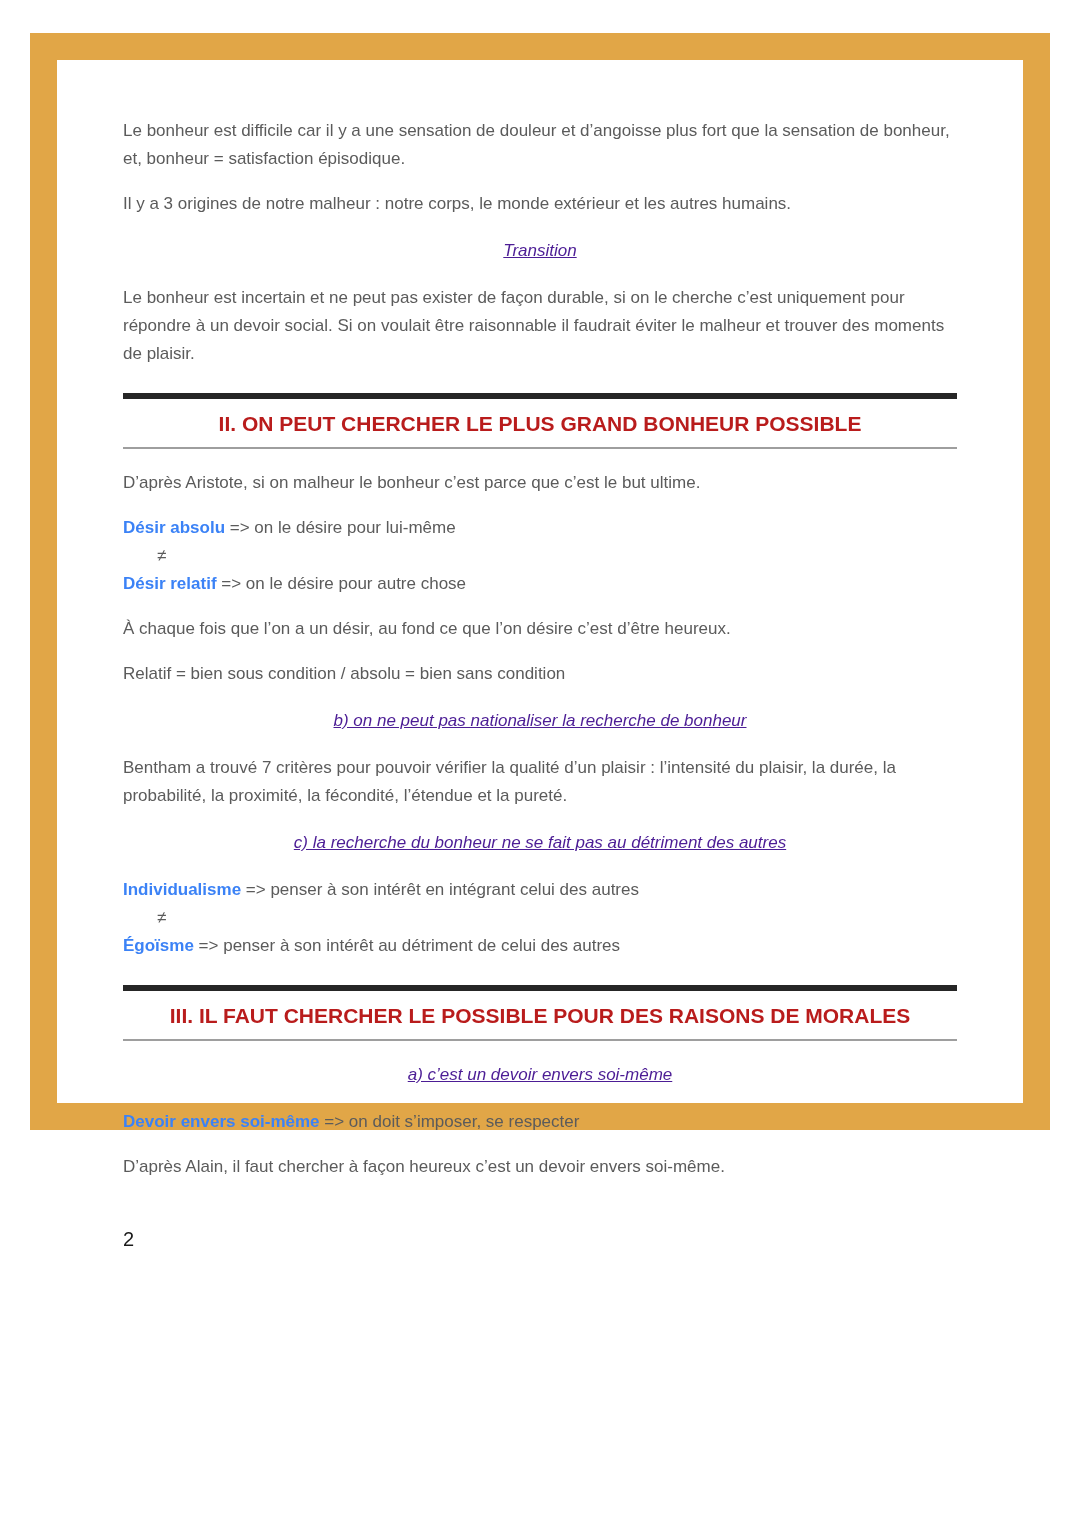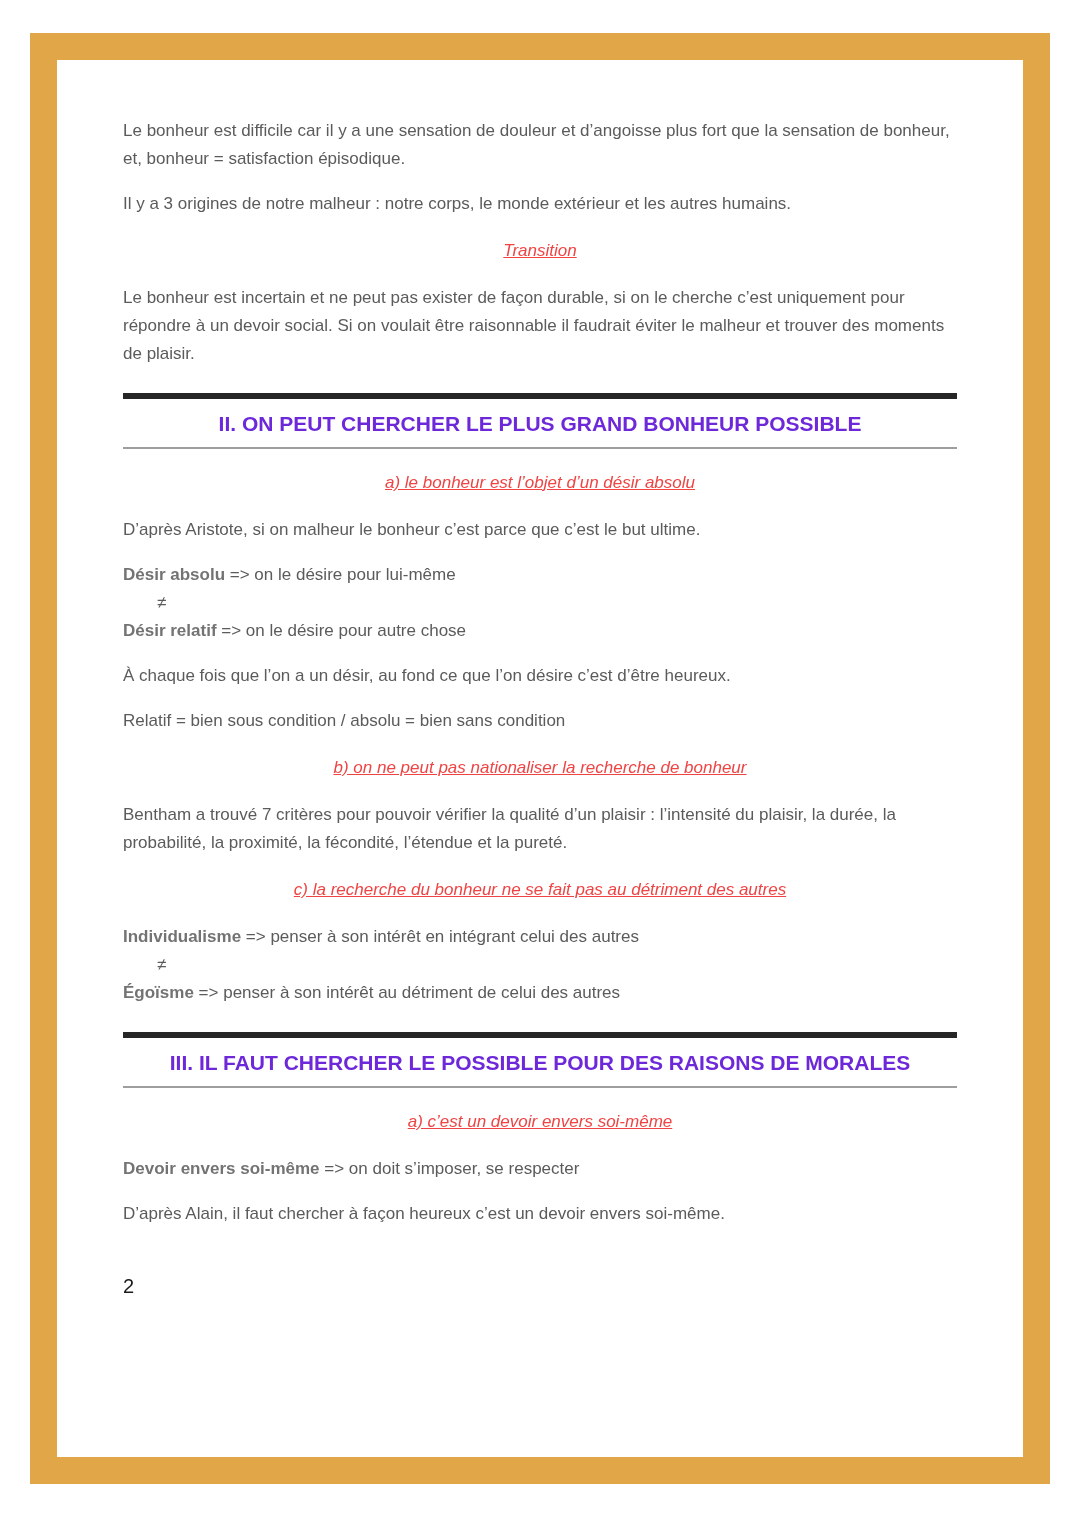--- a/index.html
+++ b/index.html
@@ -5,54 +5,54 @@
   * { box-sizing: border-box; }
   html, body {
     margin: 0; padding: 0;
     width: 1080px; height: 1527px;
     background: #ffffff;
     font-family: "Liberation Sans", sans-serif;
   }
   .page-frame {
     position: absolute;
     left: 30px; top: 33px;
-    width: 1020px; height: 1451px;
+    width: 1020px; height: 1097px;
     border: 27px solid #E1A647;
     background: #ffffff;
   }
   .page-content {
     padding: 40px 66px 0 66px;
     color: #5b5b5b;
     font-size: 17px;
     line-height: 28px;
   }
   p.para { margin: 17px 0; }
   .centered {
     text-align: center;
     font-style: italic;
     text-decoration: underline;
-    color: #ef4444;
+    color: #4c1d95;
     margin: 19px 0;
   }
   .def-block { margin: 17px 0; }
   .def-line .lead {
     font-weight: bold;
-    color: #737373;
+    color: #3b82f6;
   }
   .neq-line { padding-left: 34px; }
   .section { margin: 25px 0 20px 0; }
   .rule-thick { height: 6px; background: #262626; }
   .rule-thin  { height: 2px; background: #9e9e9e; }
   .section h2 {
     margin: 12px 0 10px 0;
     text-align: center;
     font-size: 21px;
     line-height: 26px;
     font-weight: bold;
-    color: #6d28d9;
+    color: #b91c1c;
     letter-spacing: 0px;
   }
   .page-number {
     margin-top: 46px;
     font-size: 20px;
     color: #1a1a1a;
     line-height: 24px;
   }
 </style>
 </head>
@@ -67,21 +67,20 @@
     <p class="centered">Transition</p>
 
     <p class="para">Le bonheur est incertain et ne peut pas exister de façon durable, si on le cherche c’est uniquement pour répondre à un devoir social. Si on voulait être raisonnable il faudrait éviter le malheur et trouver des moments de plaisir.</p>
 
     <div class="section">
       <div class="rule-thick"></div>
       <h2>II. ON PEUT CHERCHER LE PLUS GRAND BONHEUR POSSIBLE</h2>
       <div class="rule-thin"></div>
     </div>
 
-    <p class="centered">a) le bonheur est l’objet d’un désir absolu</p>
 
     <p class="para">D’après Aristote, si on malheur le bonheur c’est parce que c’est le but ultime.</p>
 
     <div class="def-block">
       <div class="def-line"><span class="lead">Désir absolu</span> <span>=&gt; on le désire pour lui-même</span></div>
       <div class="neq-line">≠</div>
       <div class="def-line"><span class="lead">Désir relatif</span> <span>=&gt; on le désire pour autre chose</span></div>
     </div>
 
     <p class="para">À chaque fois que l’on a un désir, au fond ce que l’on désire c’est d’être heureux.</p>

